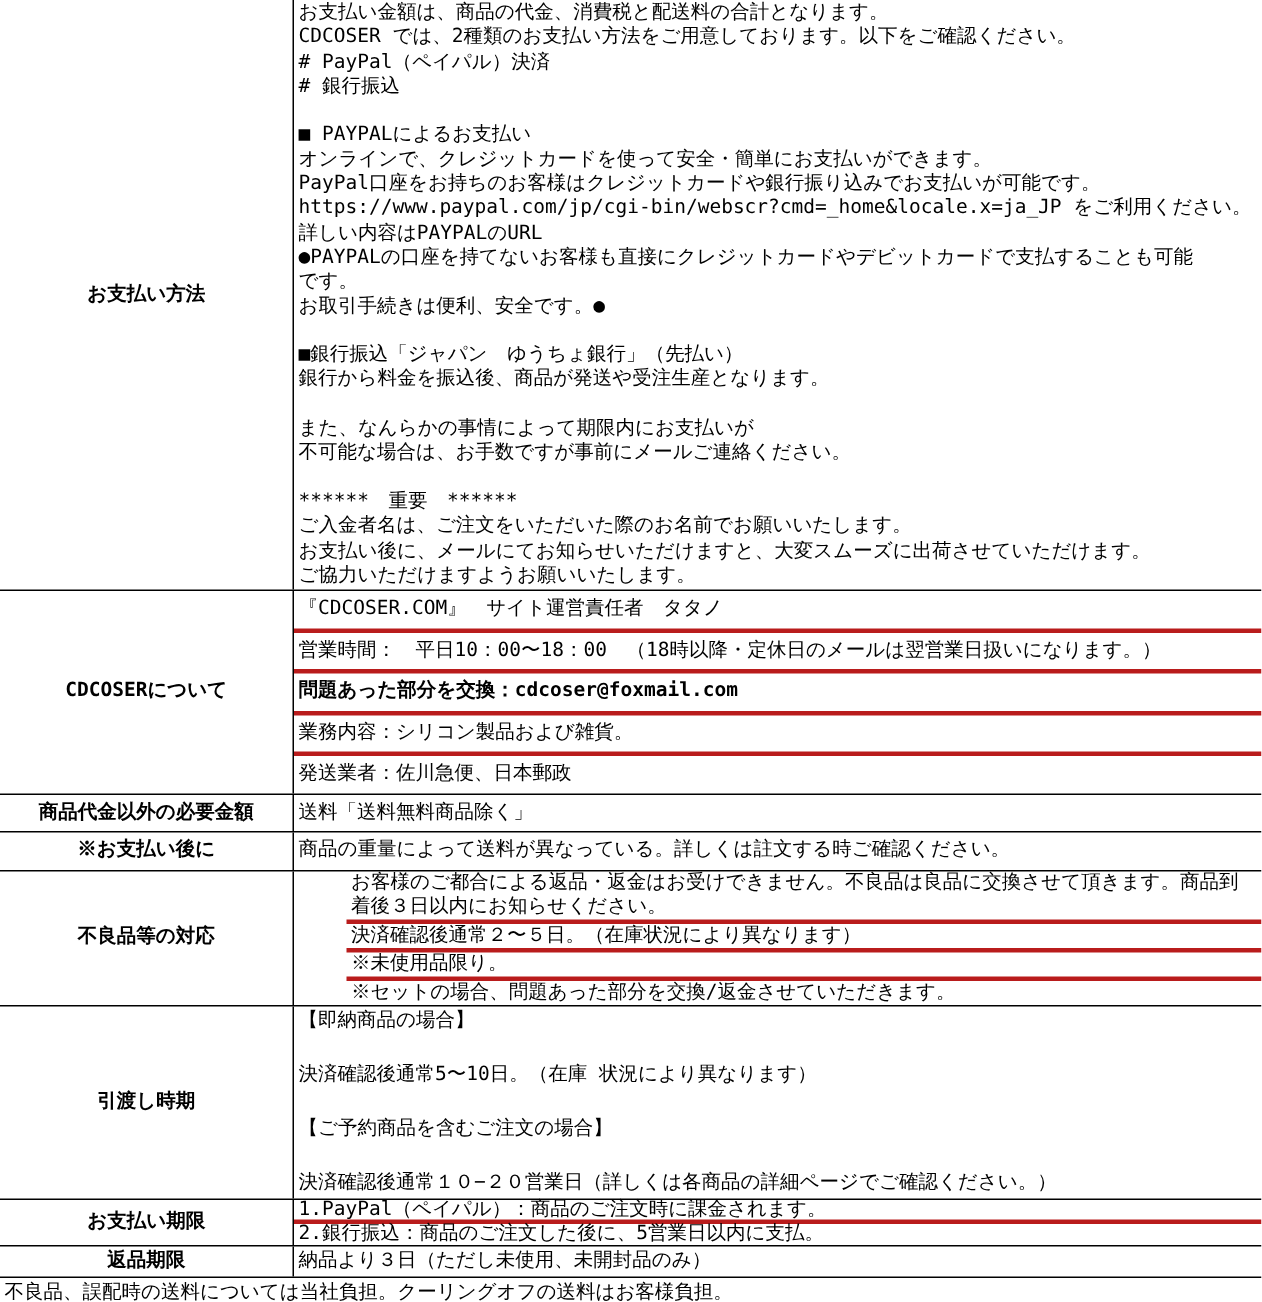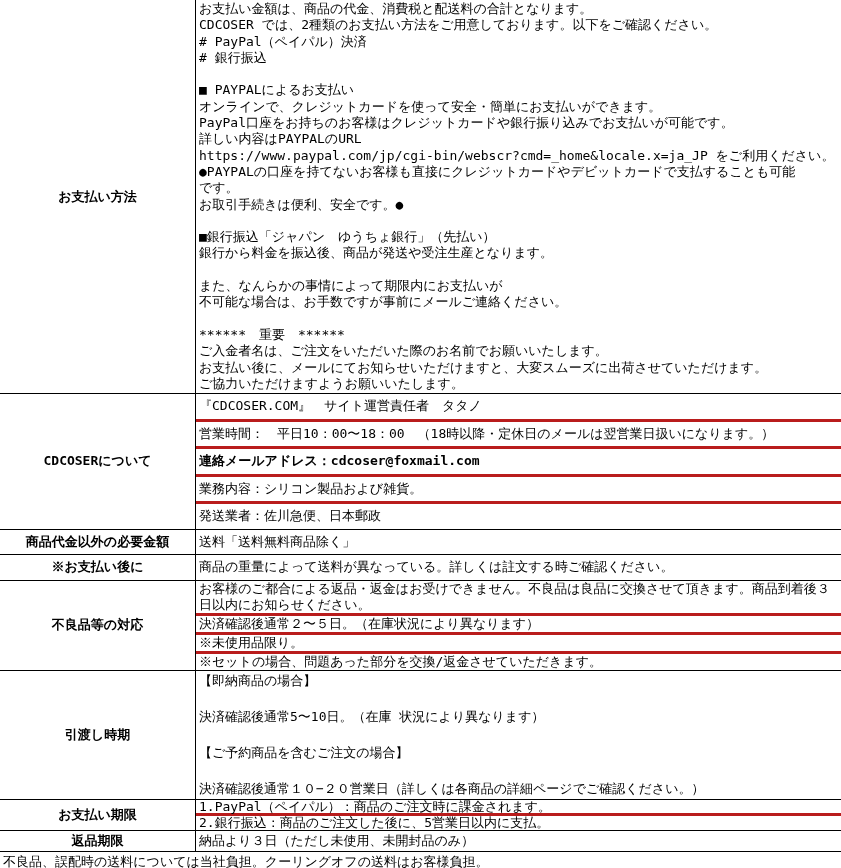--- a/index.html
+++ b/index.html
@@ -16,21 +16,21 @@
     display:flex; align-items:center; justify-content:center;
     font-weight:bold; text-align:center; padding:2px; line-height:16px;
   }
   .cnt { flex:1 1 auto; min-width:0; }
   .lines { padding:1px 2px 1px 3px; }
   .line { line-height:16.3px; min-height:16.3px; white-space:normal; }
   .lines-wide { padding:1px 2px 1px 3px; }
   .lines-wide .line { line-height:18px; min-height:18px; }
   .cell { padding:4px 3px; line-height:16.5px; border-bottom:3px solid #b91c1c; }
   .cnt .cell:last-child { border-bottom:none; }
-  .cells-compact .cell { padding:0 3px; line-height:16px; }
+  .cells-compact .cell { padding:0 3px; line-height:16px;margin-left:35px; }
   .cells-mini .cell { padding:0 3px; line-height:13.5px; }
   .cells-snug .cell { padding:2px 3px; }
   .bold { font-weight:bold; }
   .bottombar { height:6px; background:#00a0a0; }
 </style>
 </head>
 <body>
 
 <div class="table">
 
@@ -38,22 +38,22 @@
     <div class="hdr">お支払い方法</div>
     <div class="cnt lines">
       <div class="line">お支払い金額は、商品の代金、消費税と配送料の合計となります。</div>
       <div class="line">CDCOSER では、2種類のお支払い方法をご用意しております。以下をご確認ください。</div>
       <div class="line"># PayPal（ペイパル）決済</div>
       <div class="line"># 銀行振込</div>
       <div class="line"></div>
       <div class="line">■ PAYPALによるお支払い</div>
       <div class="line">オンラインで、クレジットカードを使って安全・簡単にお支払いができます。</div>
       <div class="line">PayPal口座をお持ちのお客様はクレジットカードや銀行振り込みでお支払いが可能です。</div>
+      <div class="line">https://www.paypal.com/jp/cgi-bin/webscr?cmd=_home&amp;locale.x=ja_JP をご利用ください。</div>
       <div class="line">詳しい内容はPAYPALのURL</div>
-      <div class="line">https://www.paypal.com/jp/cgi-bin/webscr?cmd=_home&amp;locale.x=ja_JP をご利用ください。</div>
       <div class="line">●PAYPALの口座を持てないお客様も直接にクレジットカードやデビットカードで支払することも可能</div>
       <div class="line">です。</div>
       <div class="line">お取引手続きは便利、安全です。●</div>
       <div class="line"></div>
       <div class="line">■銀行振込「ジャパン　ゆうちょ銀行」（先払い）</div>
       <div class="line">銀行から料金を振込後、商品が発送や受注生産となります。</div>
       <div class="line"></div>
       <div class="line">また、なんらかの事情によって期限内にお支払いが</div>
       <div class="line">不可能な場合は、お手数ですが事前にメールご連絡ください。</div>
       <div class="line"></div>
@@ -62,21 +62,21 @@
       <div class="line">お支払い後に、メールにてお知らせいただけますと、大変スムーズに出荷させていただけます。</div>
       <div class="line">ご協力いただけますようお願いいたします。</div>
     </div>
   </section>
 
   <section class="row">
     <div class="hdr">CDCOSERについて</div>
     <div class="cnt">
       <div class="cell">『CDCOSER.COM』　サイト運営責任者　タタノ</div>
       <div class="cell">営業時間：　平日10：00〜18：00　（18時以降・定休日のメールは翌営業日扱いになります。）</div>
-      <div class="cell bold">連絡メールアドレス：cdcoser@foxmail.com</div>
+      <div class="cell bold">問題あった部分を交換：cdcoser@foxmail.com</div>
       <div class="cell">業務内容：シリコン製品および雑貨。</div>
       <div class="cell">発送業者：佐川急便、日本郵政</div>
     </div>
   </section>
 
   <section class="row">
     <div class="hdr">商品代金以外の必要金額</div>
     <div class="cnt">
       <div class="cell">送料「送料無料商品除く」</div>
     </div>

